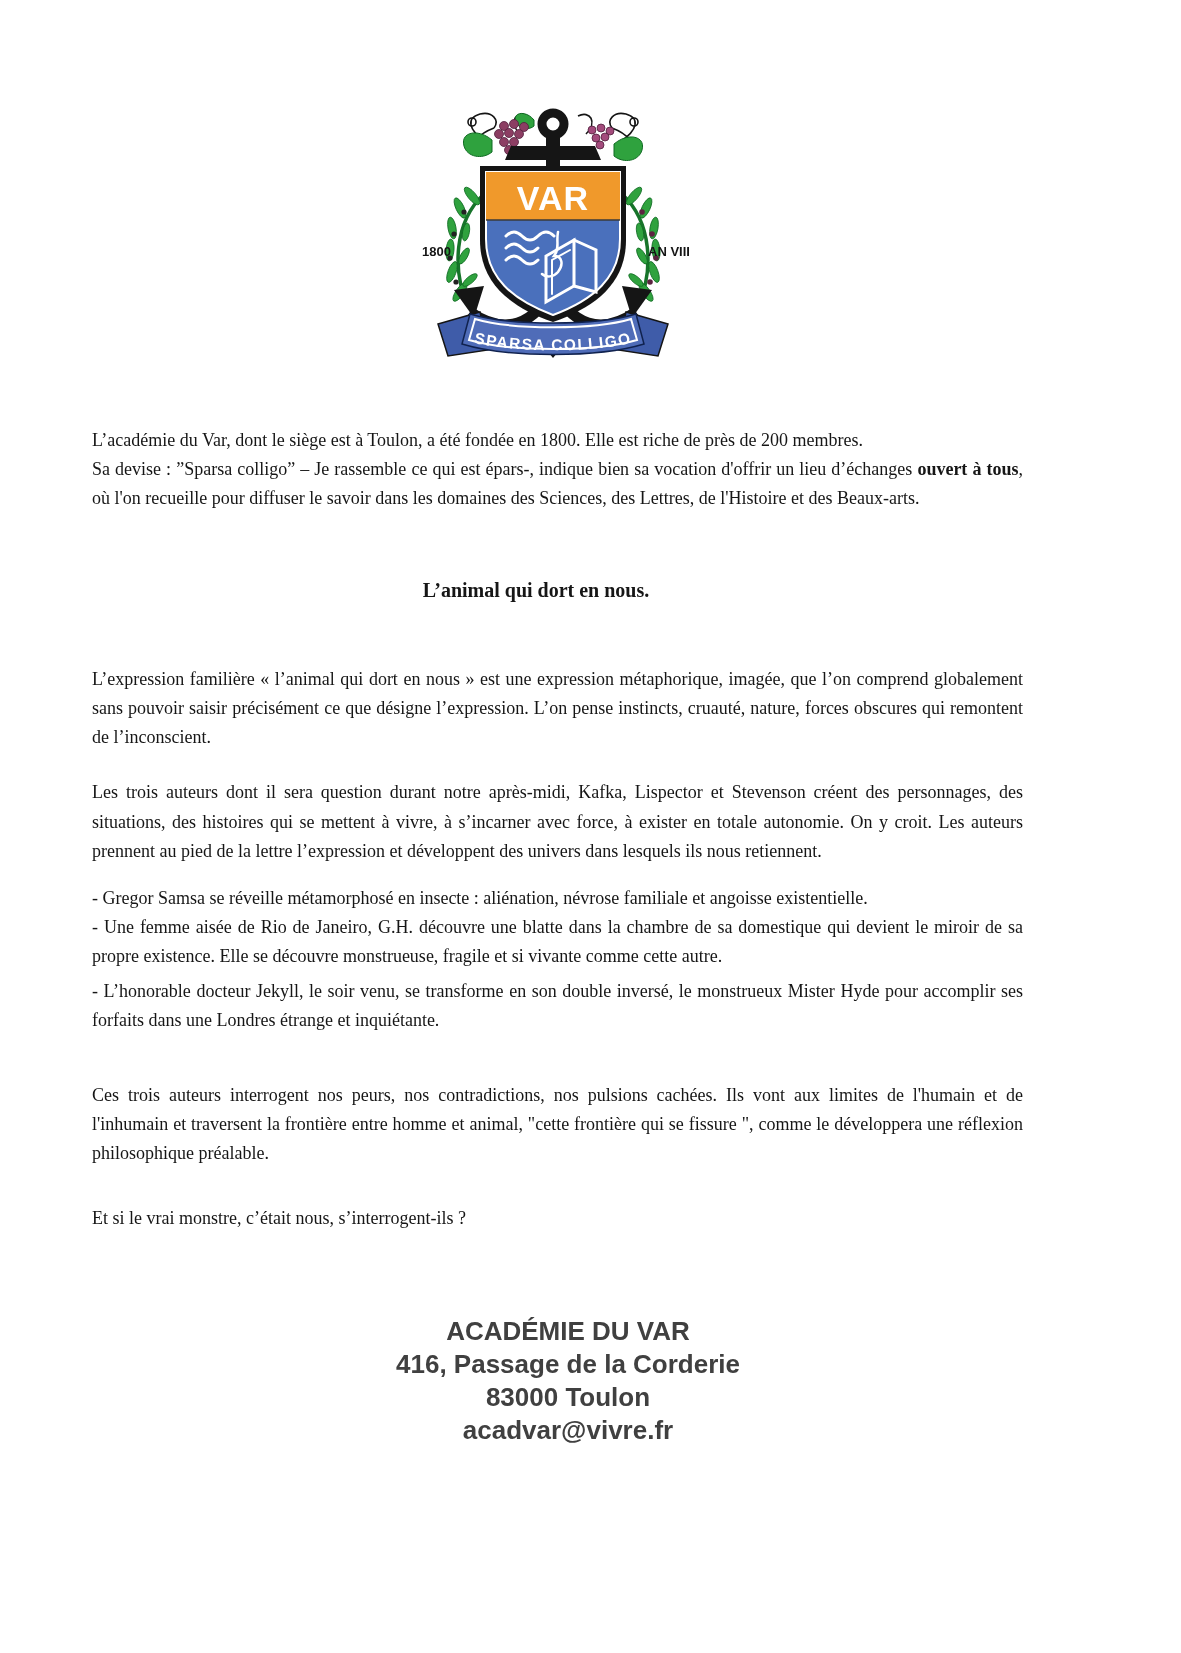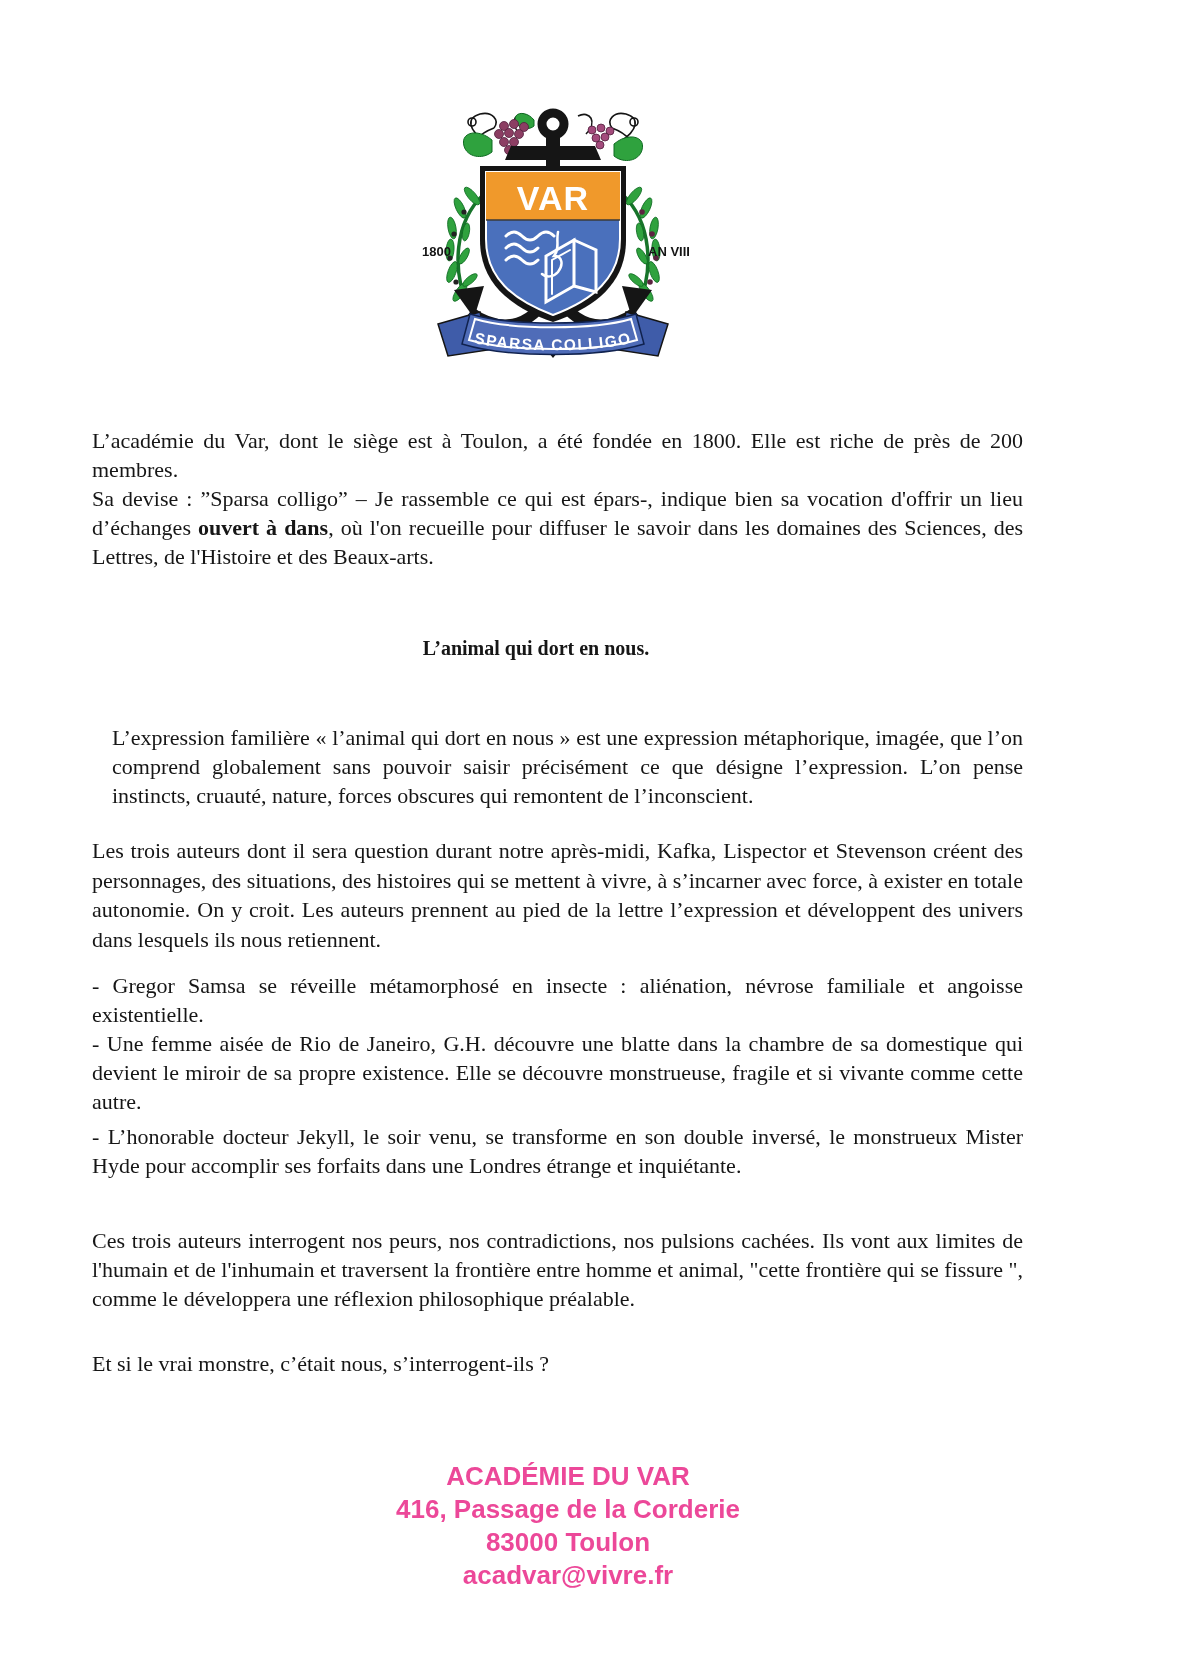--- a/index.html
+++ b/index.html
@@ -4,37 +4,37 @@
 <style>
   html,body { margin:0; padding:0; background:#ffffff; }
   .page {
     width:1063px; height:1653px; position:relative; overflow:hidden;
     background:#ffffff; color:#161616;
     font-family:"Liberation Serif", serif;
     text-decoration:underline;
   }
   .crest-wrap { position:absolute; left:408px; top:100px; width:290px; height:260px; }
   .content { position:absolute; top:360px; left:92px; width:931px; display:flow-root; }
-  .para { font-size:22px; line-height:29px; text-align:justify; margin:0; }
+  .para { font-size:18px; line-height:29px; text-align:justify; margin:0; }
   .intro { margin-top:66px; }
   .doc-title {
     margin-top:62px; font-size:20px; font-weight:bold; text-align:center;
     padding-right:43px; line-height:30px;
   }
-  .p1 { margin-top:60px;margin-left:20px; }
+  .p1 { margin-top:60px; }
   .p2 { margin-top:26px; line-height:29.5px; }
   .bullets { margin-top:17px; }
   .bullet { margin:0; }
   .bullet-3 { margin-top:6px; }
   .p4 { margin-top:46px; }
   .p5 { margin-top:36px; text-align:left; }
   .footer {
     margin-top:82px; margin-left:21px;
     font-family:"Liberation Sans", sans-serif; font-weight:bold;
-    font-size:26px; line-height:33px; text-align:center; color:#ec4899;
+    font-size:26px; line-height:33px; text-align:center; color:#404040;
   }
   .bold { font-weight:bold; }
 </style>
 </head>
 <body>
 
 <div class="page">
 
   <div class="crest-wrap">
     <svg width="290" height="260" viewBox="0 0 290 260">
@@ -162,21 +162,21 @@
 
       <text x="14" y="156" font-family="Liberation Sans, sans-serif" font-size="13" font-weight="bold" fill="#151515">1800</text>
       <text x="240" y="156" font-family="Liberation Sans, sans-serif" font-size="13" font-weight="bold" fill="#151515">AN VIII</text>
     </svg>
   </div>
 
   <div class="content">
 
     <div class="intro">
       <div class="para">L’académie du Var, dont le siège est à Toulon, a été fondée en 1800. Elle est riche de près de 200 membres.</div>
-      <div class="para"><span>Sa devise : ”Sparsa colligo” – Je rassemble ce qui est épars-, indique bien sa vocation d'offrir un lieu d’échanges </span><span class="bold">ouvert à dans</span><span>, où l'on recueille pour diffuser le savoir dans les domaines des Sciences, des Lettres, de l'Histoire et des Beaux-arts.</span></div>
+      <div class="para"><span>Sa devise : ”Sparsa colligo” – Je rassemble ce qui est épars-, indique bien sa vocation d'offrir un lieu d’échanges </span><span class="bold">ouvert à tous</span><span>, où l'on recueille pour diffuser le savoir dans les domaines des Sciences, des Lettres, de l'Histoire et des Beaux-arts.</span></div>
     </div>
 
     <div class="doc-title">L’animal qui dort en nous.</div>
 
     <div class="para p1">L’expression familière « l’animal qui dort en nous » est une expression métaphorique, imagée, que l’on comprend globalement sans pouvoir saisir précisément ce que désigne l’expression. L’on pense instincts, cruauté, nature, forces obscures qui remontent de l’inconscient.</div>
 
     <div class="para p2">Les trois auteurs dont il sera question durant notre après-midi, Kafka, Lispector et Stevenson créent des personnages, des situations, des histoires qui se mettent à vivre, à s’incarner avec force, à exister en totale autonomie. On y croit. Les auteurs prennent au pied de la lettre l’expression et développent des univers dans lesquels ils nous retiennent.</div>
 
     <div class="bullets">
       <div class="para bullet">- Gregor Samsa se réveille métamorphosé en insecte : aliénation, névrose familiale et angoisse existentielle.</div>

